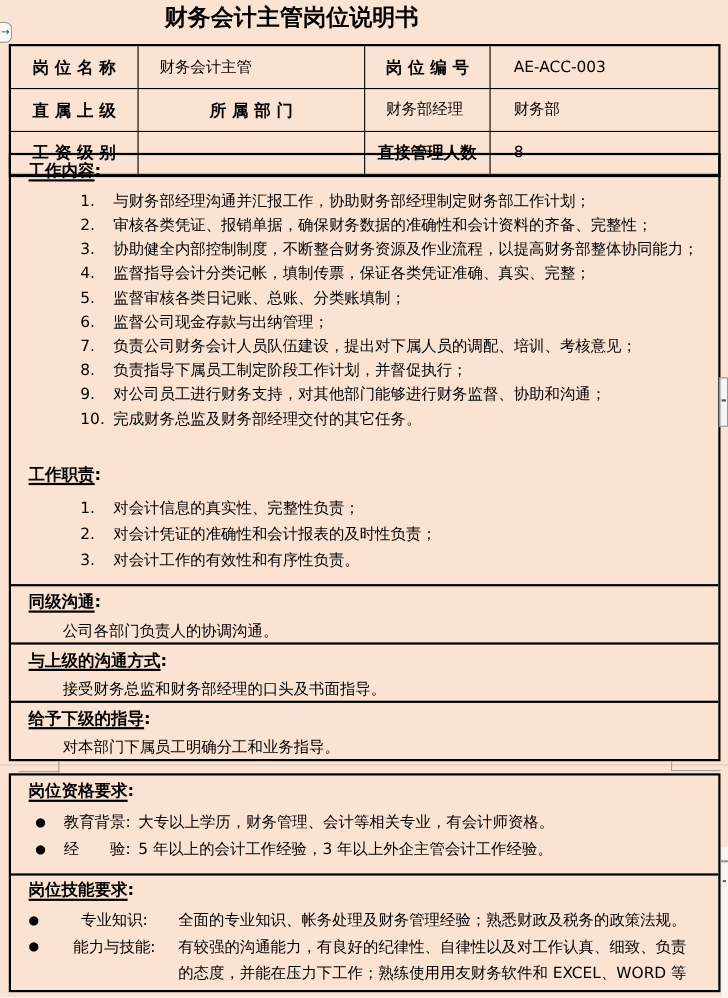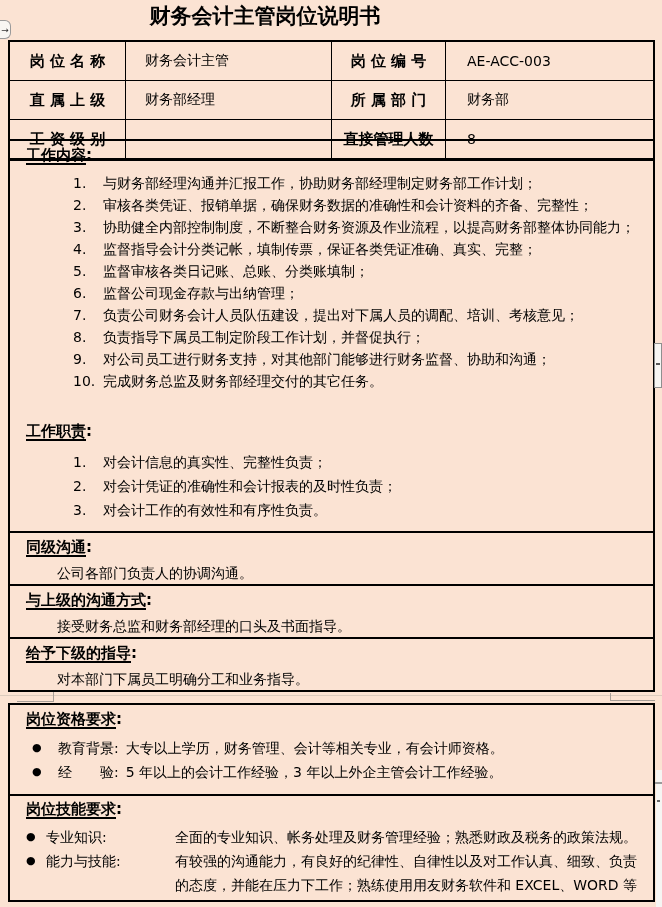--- a/index.html
+++ b/index.html
@@ -55,22 +55,22 @@
   .cell-text{font-size:14px; margin:8px 0 0 31px; white-space:nowrap;}
 
   .q-row{display:flex; font-size:14px; line-height:24px; padding-left:6px; white-space:nowrap;}
   .q-rows{margin-top:7px;}
   .q-row .bullet{flex:none; width:26px; font-size:11px;}
   .q-row .b-label{flex:none; margin-right:7px;}
 
   .s-rows{margin-top:6px;}
   .s-row{display:flex; font-size:14px; line-height:24px;}
   .s-row .bullet{flex:none; width:20px; font-size:11px;}
-  .s-row .b-label{flex:none; width:116px;}
-  .s-row .b-text{flex:1;text-align:right;}
+  .s-row .b-label{flex:none; width:116px;text-align:center;}
+  .s-row .b-text{flex:1;}
 
   
   .art{position:absolute; background:var(--artifact);}
   .art-soft{position:absolute; background:var(--artifact_soft);}
   .thumb{position:absolute; left:654px; top:343px; width:8px; height:45px;
     background:var(--thumb_bg); border:1px solid var(--thumb_border);}
   .thumb-grip{position:absolute; left:1px; top:19px; width:4px; height:2px; background:#555;}
   .track-frag{position:absolute; left:656px; top:770px; width:6px; height:137px; background:#f6f5f3;}
   .frag-dash1{position:absolute; left:655px; top:782px; width:7px; height:2px; background:#9a9a9a;}
   .frag-dash2{position:absolute; left:657px; top:800px; width:3px; height:2px; background:#666;}
@@ -86,22 +86,22 @@
 
   <div class="info-table">
     <div class="it-row">
       <div class="it-cell lbl">岗 位 名 称</div>
       <div class="it-cell val">财务会计主管</div>
       <div class="it-cell lbl">岗 位 编 号</div>
       <div class="it-cell val c4">AE-ACC-003</div>
     </div>
     <div class="it-row">
       <div class="it-cell lbl">直 属 上 级</div>
+      <div class="it-cell lbl">所 属 部 门</div>
       <div class="it-cell val">财务部经理</div>
-      <div class="it-cell lbl">所 属 部 门</div>
       <div class="it-cell val c4">财务部</div>
     </div>
     <div class="it-row">
       <div class="it-cell lbl">工 资 级 别</div>
       <div class="it-cell val"></div>
       <div class="it-cell lbl">直接管理人数</div>
       <div class="it-cell val c4">8</div>
     </div>
   </div>
 

